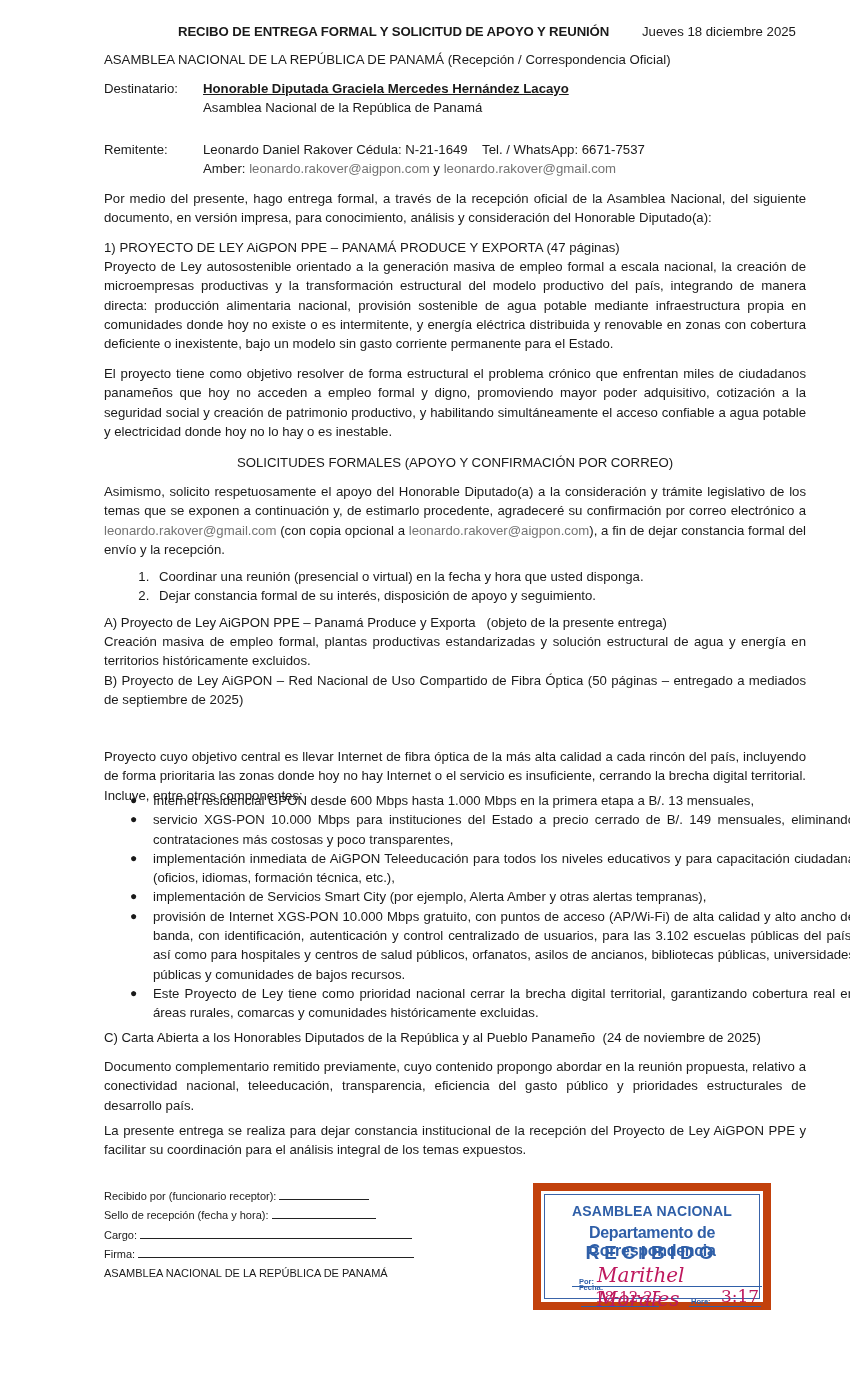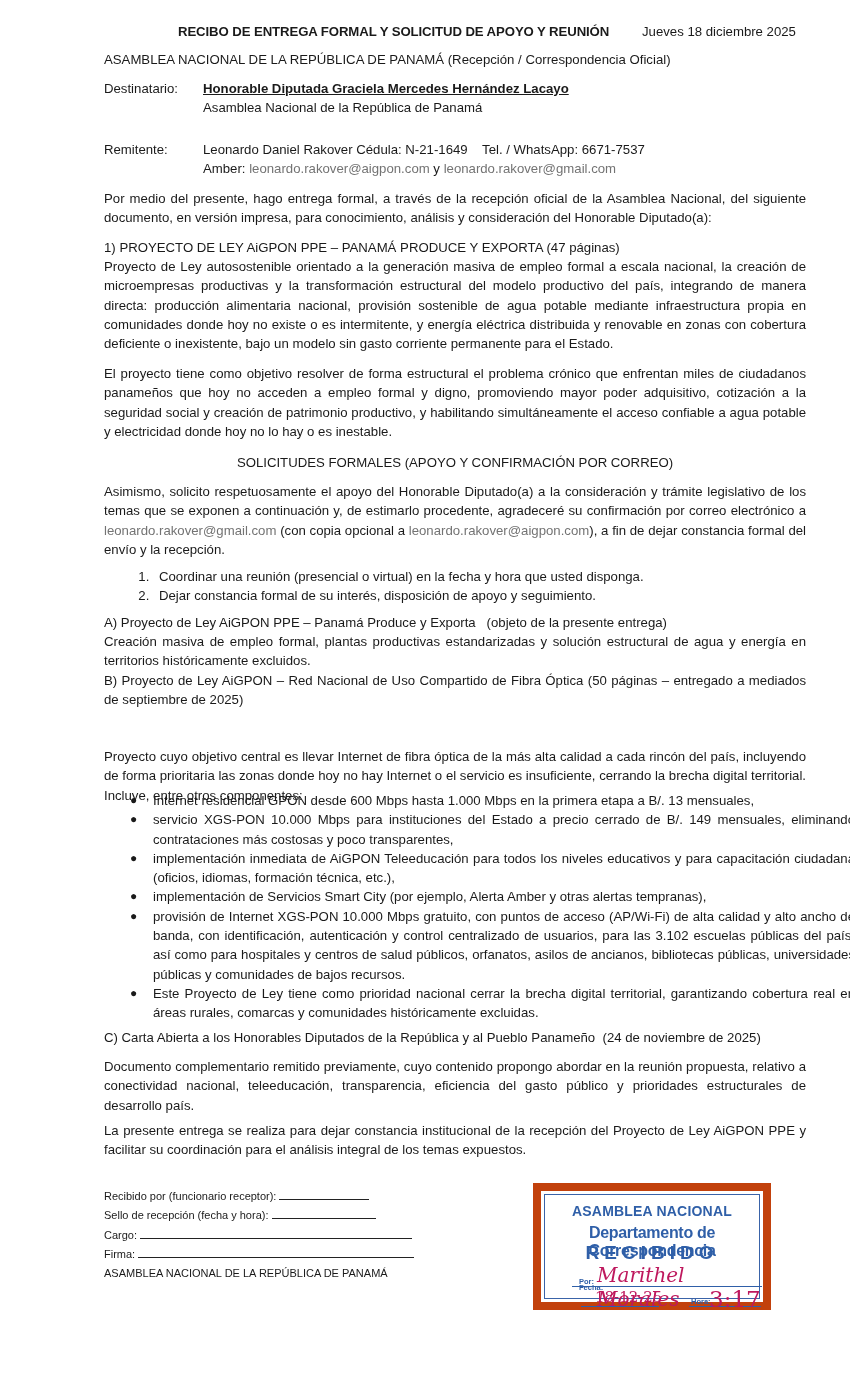--- a/index.html
+++ b/index.html
@@ -114,14 +114,14 @@
   <div class="st-dept">Departamento de Correspondencia</div>
   <div class="st-rec">RECIBIDO</div>
   <div class="st-row" style="top:86px;">Por:</div>
   <div class="st-ul" style="left:31px; top:95px; width:190px;"></div>
   <div class="hand" style="left:56px; top:72px; font-size:20px;">Marithel Morales</div>
   <div class="st-row" style="top:92px;">Fecha:</div>
   <div class="st-ul" style="left:40px; top:115px; width:78px;"></div>
   <div class="hand" style="left:54px; top:97px; font-size:15px; font-style:normal;">18-12-25</div>
   <div class="st-row" style="left:126px; top:106px;">Hora:</div>
   <div class="st-ul" style="left:148px; top:115px; width:72px;"></div>
-  <div class="hand" style="left:168px; top:95px; font-size:23px; font-style:normal;">3:17</div>
+  <div class="hand" style="left:180px; top:95px; font-size:17px; font-style:normal;">3:17</div>
 </div>
 
 </body></html>

